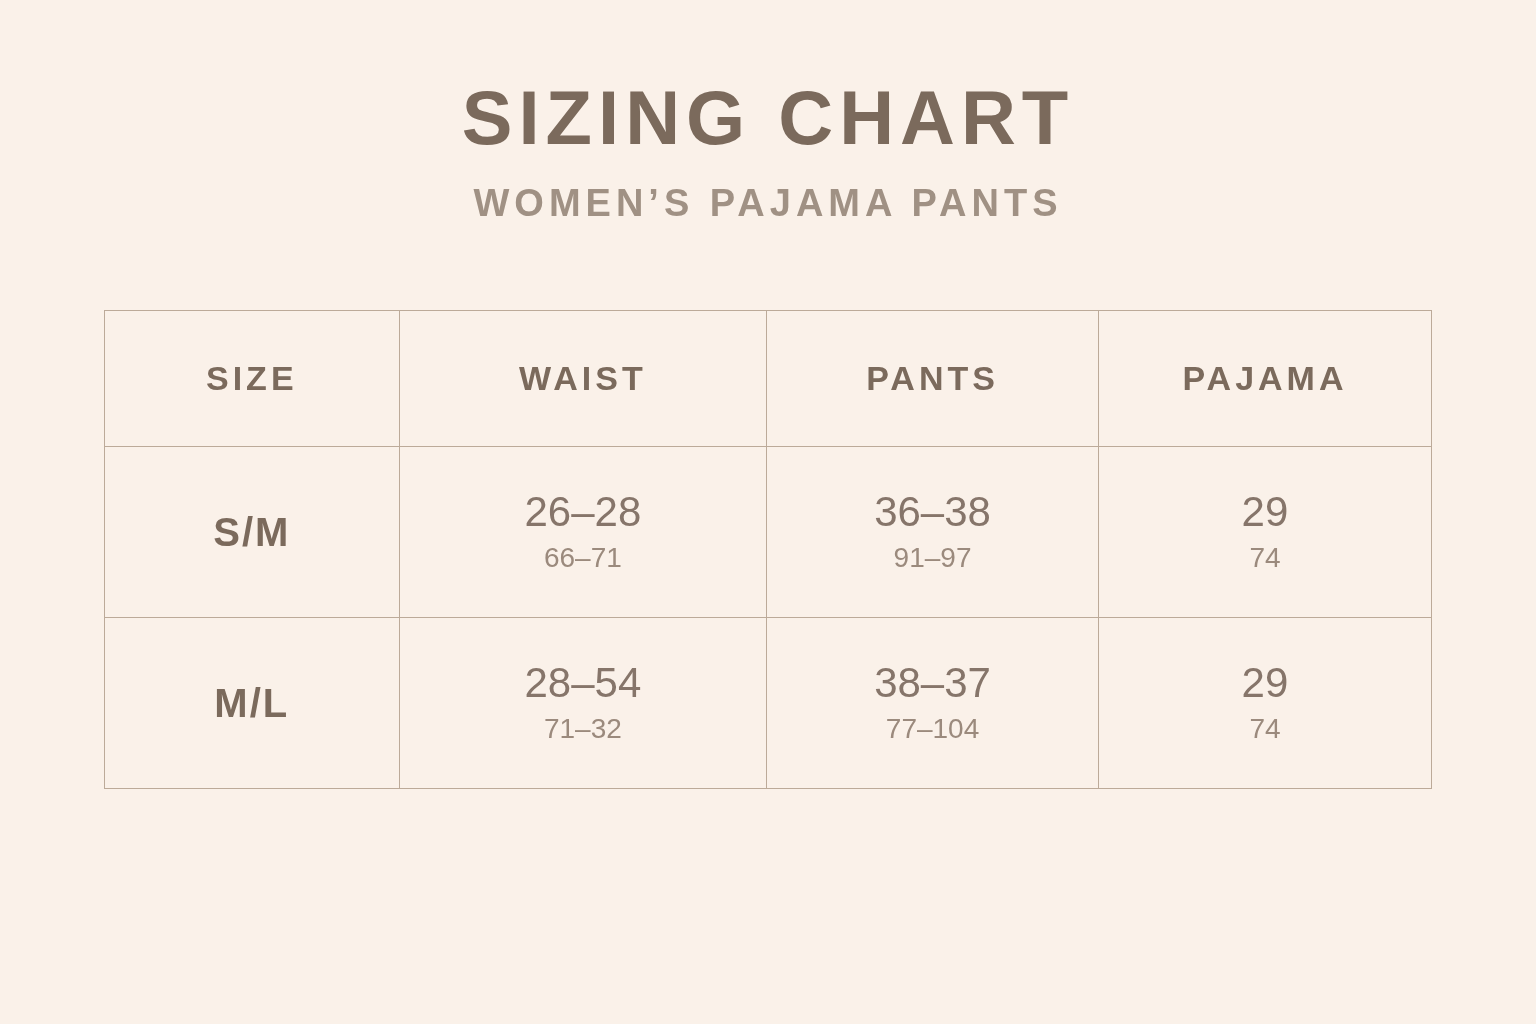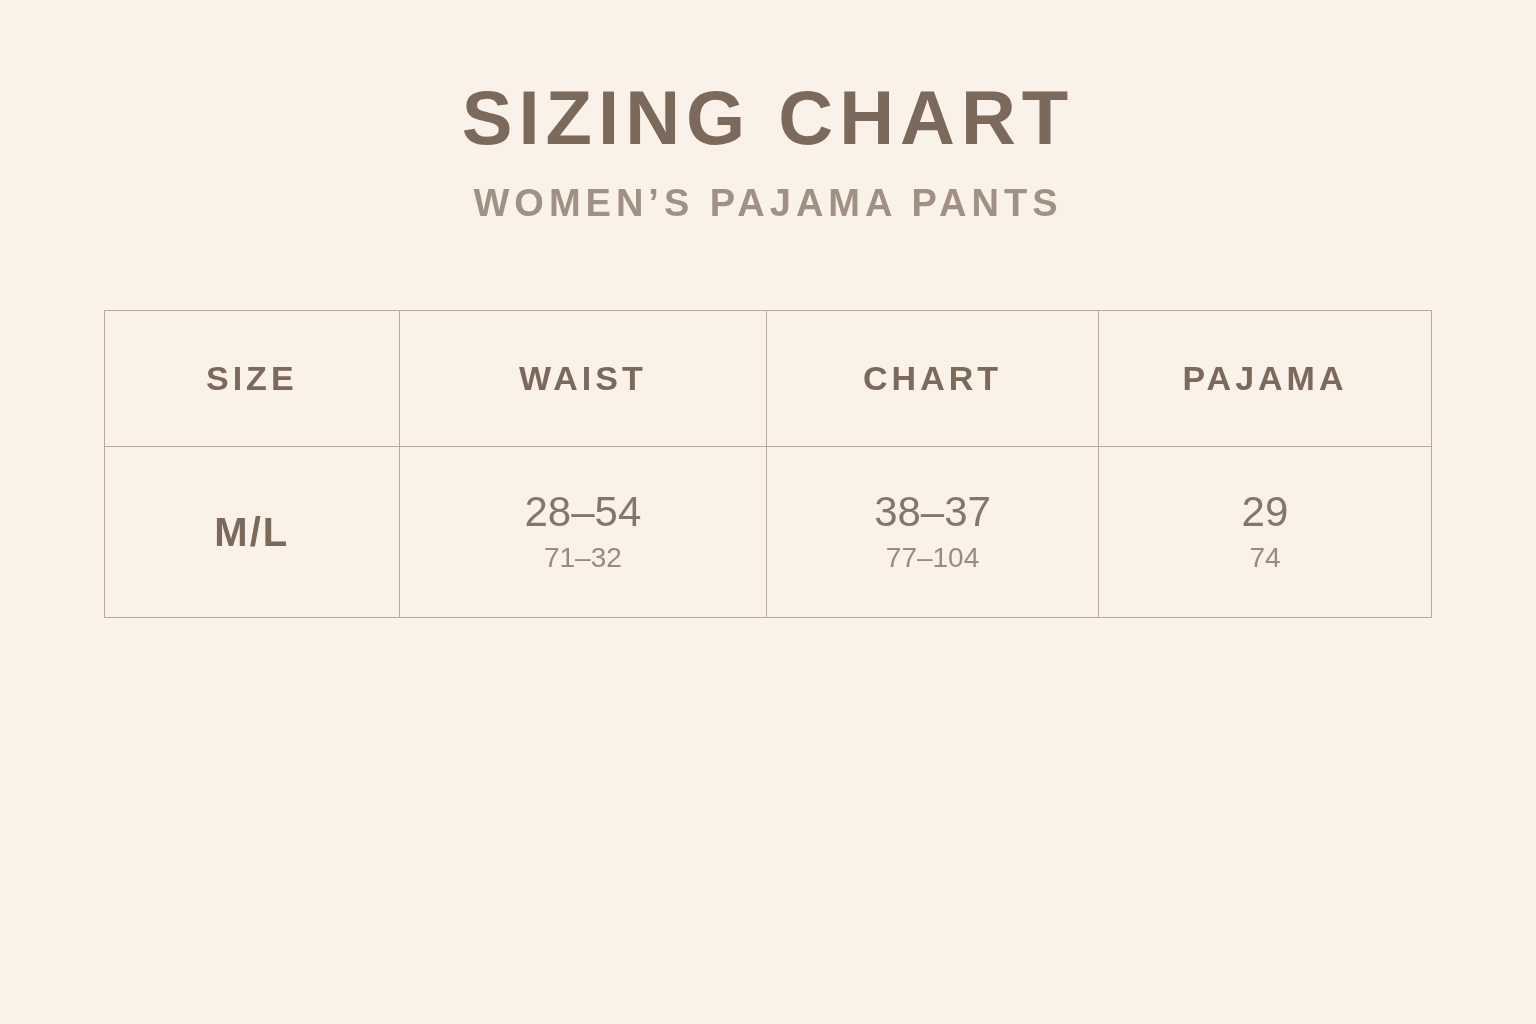--- a/index.html
+++ b/index.html
@@ -100,26 +100,43 @@
       <colgroup>
         <col class="c-size">
         <col class="c-waist">
         <col class="c-hips">
         <col class="c-inseam">
       </colgroup>
       <thead>
         <tr>
           <th>SIZE</th>
           <th>WAIST</th>
-          <th>CHART</th>
+          <th>PANTS</th>
           <th>PAJAMA</th>
         </tr>
       </thead>
       <tbody>
 
+        <tr>
+          <td>
+            <div class="size-label">S/M</div>
+          </td>
+          <td>
+            <div class="val-in">26–28</div>
+            <div class="val-cm">66–71</div>
+          </td>
+          <td>
+            <div class="val-in">36–38</div>
+            <div class="val-cm">91–97</div>
+          </td>
+          <td>
+            <div class="val-in">29</div>
+            <div class="val-cm">74</div>
+          </td>
+        </tr>
 
         <tr>
           <td>
             <div class="size-label">M/L</div>
           </td>
           <td>
             <div class="val-in">28–54</div>
             <div class="val-cm">71–32</div>
           </td>
           <td>

